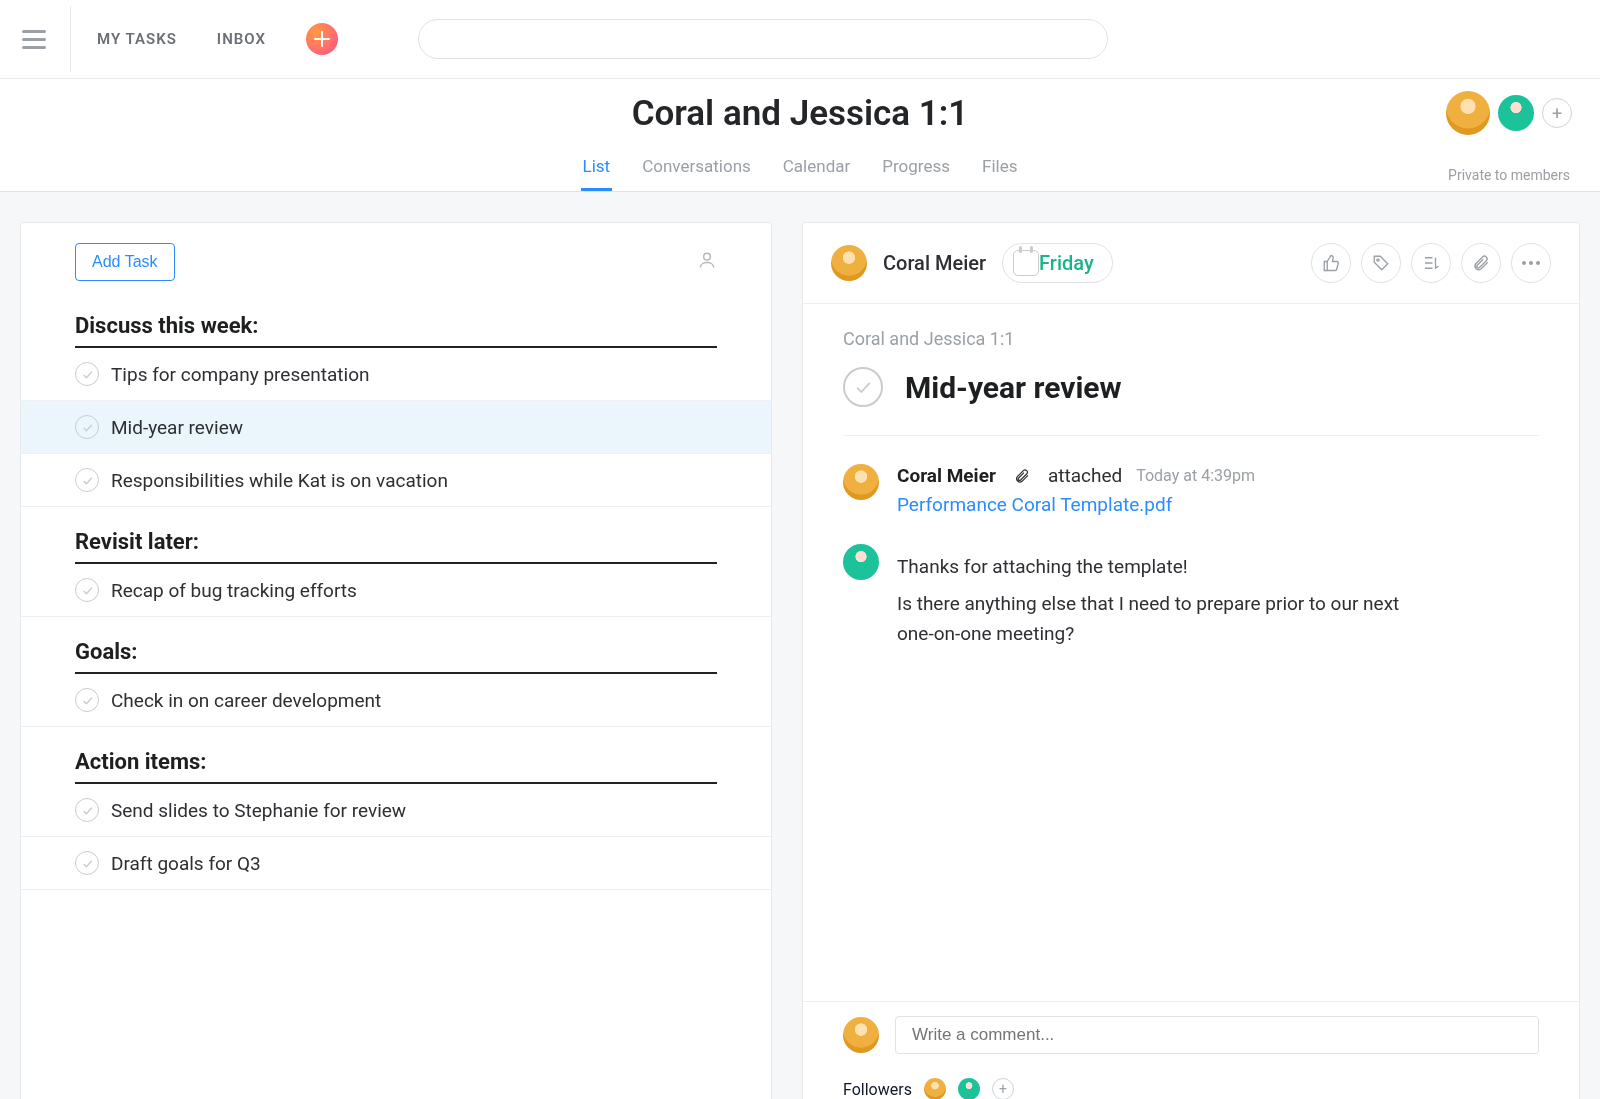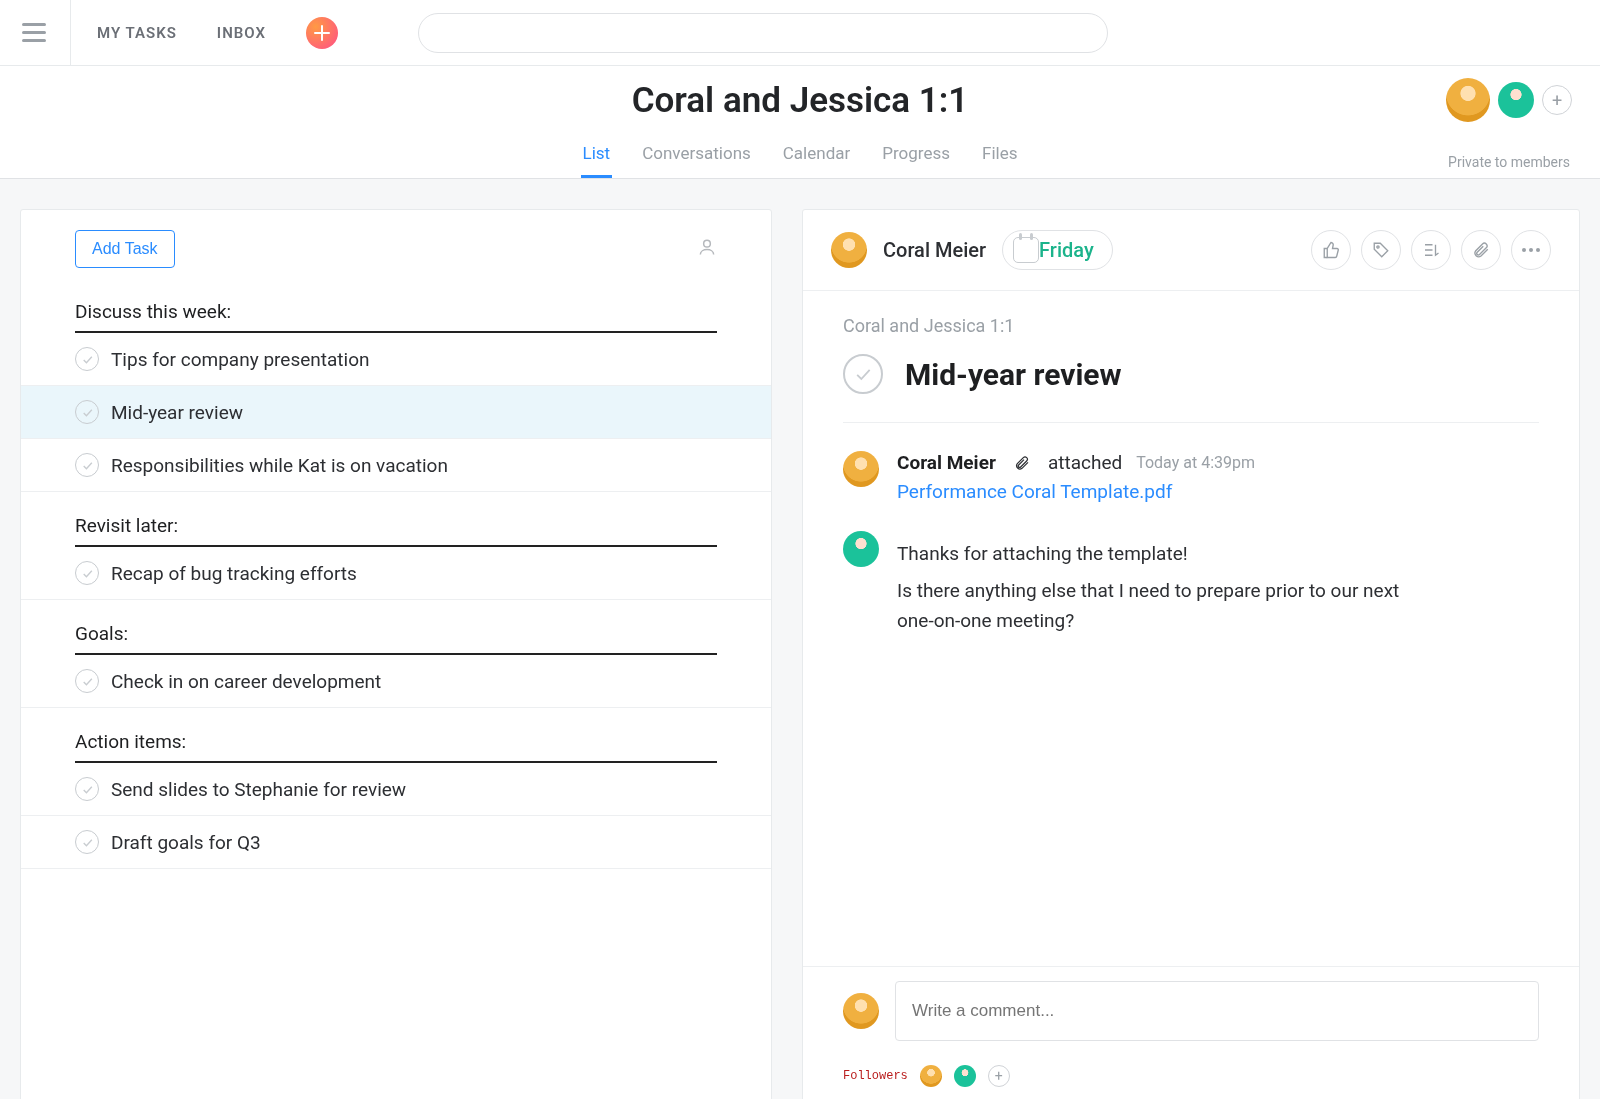--- a/index.html
+++ b/index.html
@@ -1,18 +1,18 @@
 <!DOCTYPE html>
 <html><head>
 <meta charset="utf-8">
 <style>
   * { box-sizing: border-box; margin: 0; padding: 0; }
   html, body { width: 1600px; height: 1099px; font-family: -apple-system, BlinkMacSystemFont, "Segoe UI", Roboto, Helvetica, Arial, sans-serif; color: #1e1f21; background: #f6f7f8; }
   
-  .topbar { display: flex; align-items: center; height: 66px; background: #fff; border-bottom: 1px solid #e7eaec; padding: 0 24px 0 16px; }
+  .topbar { display: flex; align-items: center; height: 79px; background: #fff; border-bottom: 1px solid #e7eaec; padding: 0 24px 0 16px; }
   .hamburger { width: 36px; height: 36px; display:flex; flex-direction:column; justify-content:center; gap:5px; padding:6px; cursor:pointer; }
   .hamburger div { height:3px; background:#9aa0a6; border-radius:2px; }
   .vdiv { width:1px; height:66px; background:#e7eaec; margin:0 26px 0 18px; }
   .nav-link { font-size:15px; letter-spacing:1px; color:#6b6f76; font-weight:600; margin-right:40px; cursor:pointer; }
   .add-btn { width:32px; height:32px; border-radius:50%; background: radial-gradient(circle at 30% 30%, #ff9a44, #ff4d88); display:flex; align-items:center; justify-content:center; color:#fff; font-size:20px; font-weight:400; cursor:pointer; margin-right:80px; }
   .search-wrap { flex:0 0 690px; }
   .search { width:100%; height:40px; border:1px solid #e0e2e5; border-radius:20px; padding:0 18px 0 44px; font-size:15px; color:#333; background:#fff; position:relative; }
   .search-wrap { position:relative; }
   .search-icon { position:absolute; left:16px; top:50%; transform:translateY(-50%); color:#b6b9bd; }
   
@@ -30,21 +30,21 @@
   .add-circle { width:30px; height:30px; border-radius:50%; border:1.5px solid #d0d3d7; display:flex; align-items:center; justify-content:center; color:#9aa0a6; font-size:18px; cursor:pointer; background:#fff; }
   .privacy { position:absolute; right:30px; bottom:8px; font-size:14px; color:#9aa0a6; }
   
   .workspace { display:flex; gap:30px; padding:30px 20px 0 20px; height:calc(1099px - 66px - 102px); }
   .panel { background:#fff; border:1px solid #e7eaec; border-radius:3px; }
   .left { flex:0 0 752px; display:flex; flex-direction:column; padding:20px 0 30px 0; overflow:hidden; }
   .left-top { display:flex; align-items:center; justify-content:space-between; padding:0 54px 10px 54px; }
   .add-task-btn { border:1.5px solid #2a8cff; color:#2a8cff; background:#fff; font-size:16px; font-weight:500; padding:9px 16px; border-radius:4px; cursor:pointer; }
   .person-icon { color:#b6b9bd; }
   .section-title-wrap { margin:0 54px; border-bottom:2px solid #222; padding:22px 0 8px 0; }
-  .section-title-wrap h2 { font-size:19px; font-weight:400; }
+  .section-title-wrap h2 { font-size:22px; font-weight:700; }
   .task-row { display:flex; align-items:center; gap:12px; padding:14px 54px; border-bottom:1px solid #edeff1; cursor:pointer; }
   .task-row.selected { background:#eaf6fb; }
   .check { width:24px; height:24px; border:1.8px solid #c8ccd0; border-radius:50%; display:flex; align-items:center; justify-content:center; flex-shrink:0; }
   .check svg { stroke:#c8ccd0; }
   .task-name { font-size:19px; color:#2d2f33; }
   .right { flex:1; display:flex; flex-direction:column; }
   .detail-hdr { display:flex; align-items:center; padding:20px 28px; border-bottom:1px solid #edeff1; gap:16px; }
   .assignee-name { font-size:20px; font-weight:500; color:#2d2f33; }
   .due-pill { display:flex; align-items:center; border:1.5px solid #e0e2e5; border-radius:22px; padding:6px 18px 6px 10px; }
   .due-pill .cal { width:26px; height:26px; border:1.5px solid #c8ccd0; border-radius:5px; position:relative; }
@@ -61,23 +61,23 @@
   .comment { display:flex; gap:18px; margin-top:28px; }
   .comment .avatar { flex-shrink:0; }
   .c-head { display:flex; align-items:center; gap:14px; flex-wrap:wrap; }
   .c-name { font-size:19px; font-weight:700; }
   .c-action { font-size:19px; color:#2d2f33; }
   .c-time { font-size:16px; color:#9aa0a6; }
   .c-link { color:#2a8cff; font-size:19px; margin-top:6px; display:inline-block; cursor:pointer; }
   .c-text { font-size:19px; color:#2d2f33; margin-top:8px; line-height:1.55; max-width:520px; }
   .clip-icon { display:inline-flex; margin:0 4px; }
   .comment-box-row { display:flex; align-items:center; gap:16px; padding:14px 40px; border-top:1px solid #edeff1; }
-  .comment-input { flex:1; height:60px; border:1px solid #e0e2e5; border-radius:4px; padding:0 16px; font-size:17px; }
+  .comment-input { flex:1; height:38px; border:1px solid #e0e2e5; border-radius:4px; padding:0 16px; font-size:17px; }
   .followers-row { display:flex; align-items:center; gap:12px; padding:10px 40px 22px 40px; }
-  .followers-label { color:#b91c1c; font-size:12px;font-family:Liberation Mono, monospace; }
+  .followers-label { color:#0f172a; font-size:16px; }
   .avatar.sm { width:22px; height:22px; }
   .add-circle.sm { width:22px; height:22px; font-size:14px; }
 </style>
 </head>
 <body>
 
 <div class="topbar">
   <div class="hamburger">
     <div></div>
       <div></div>

